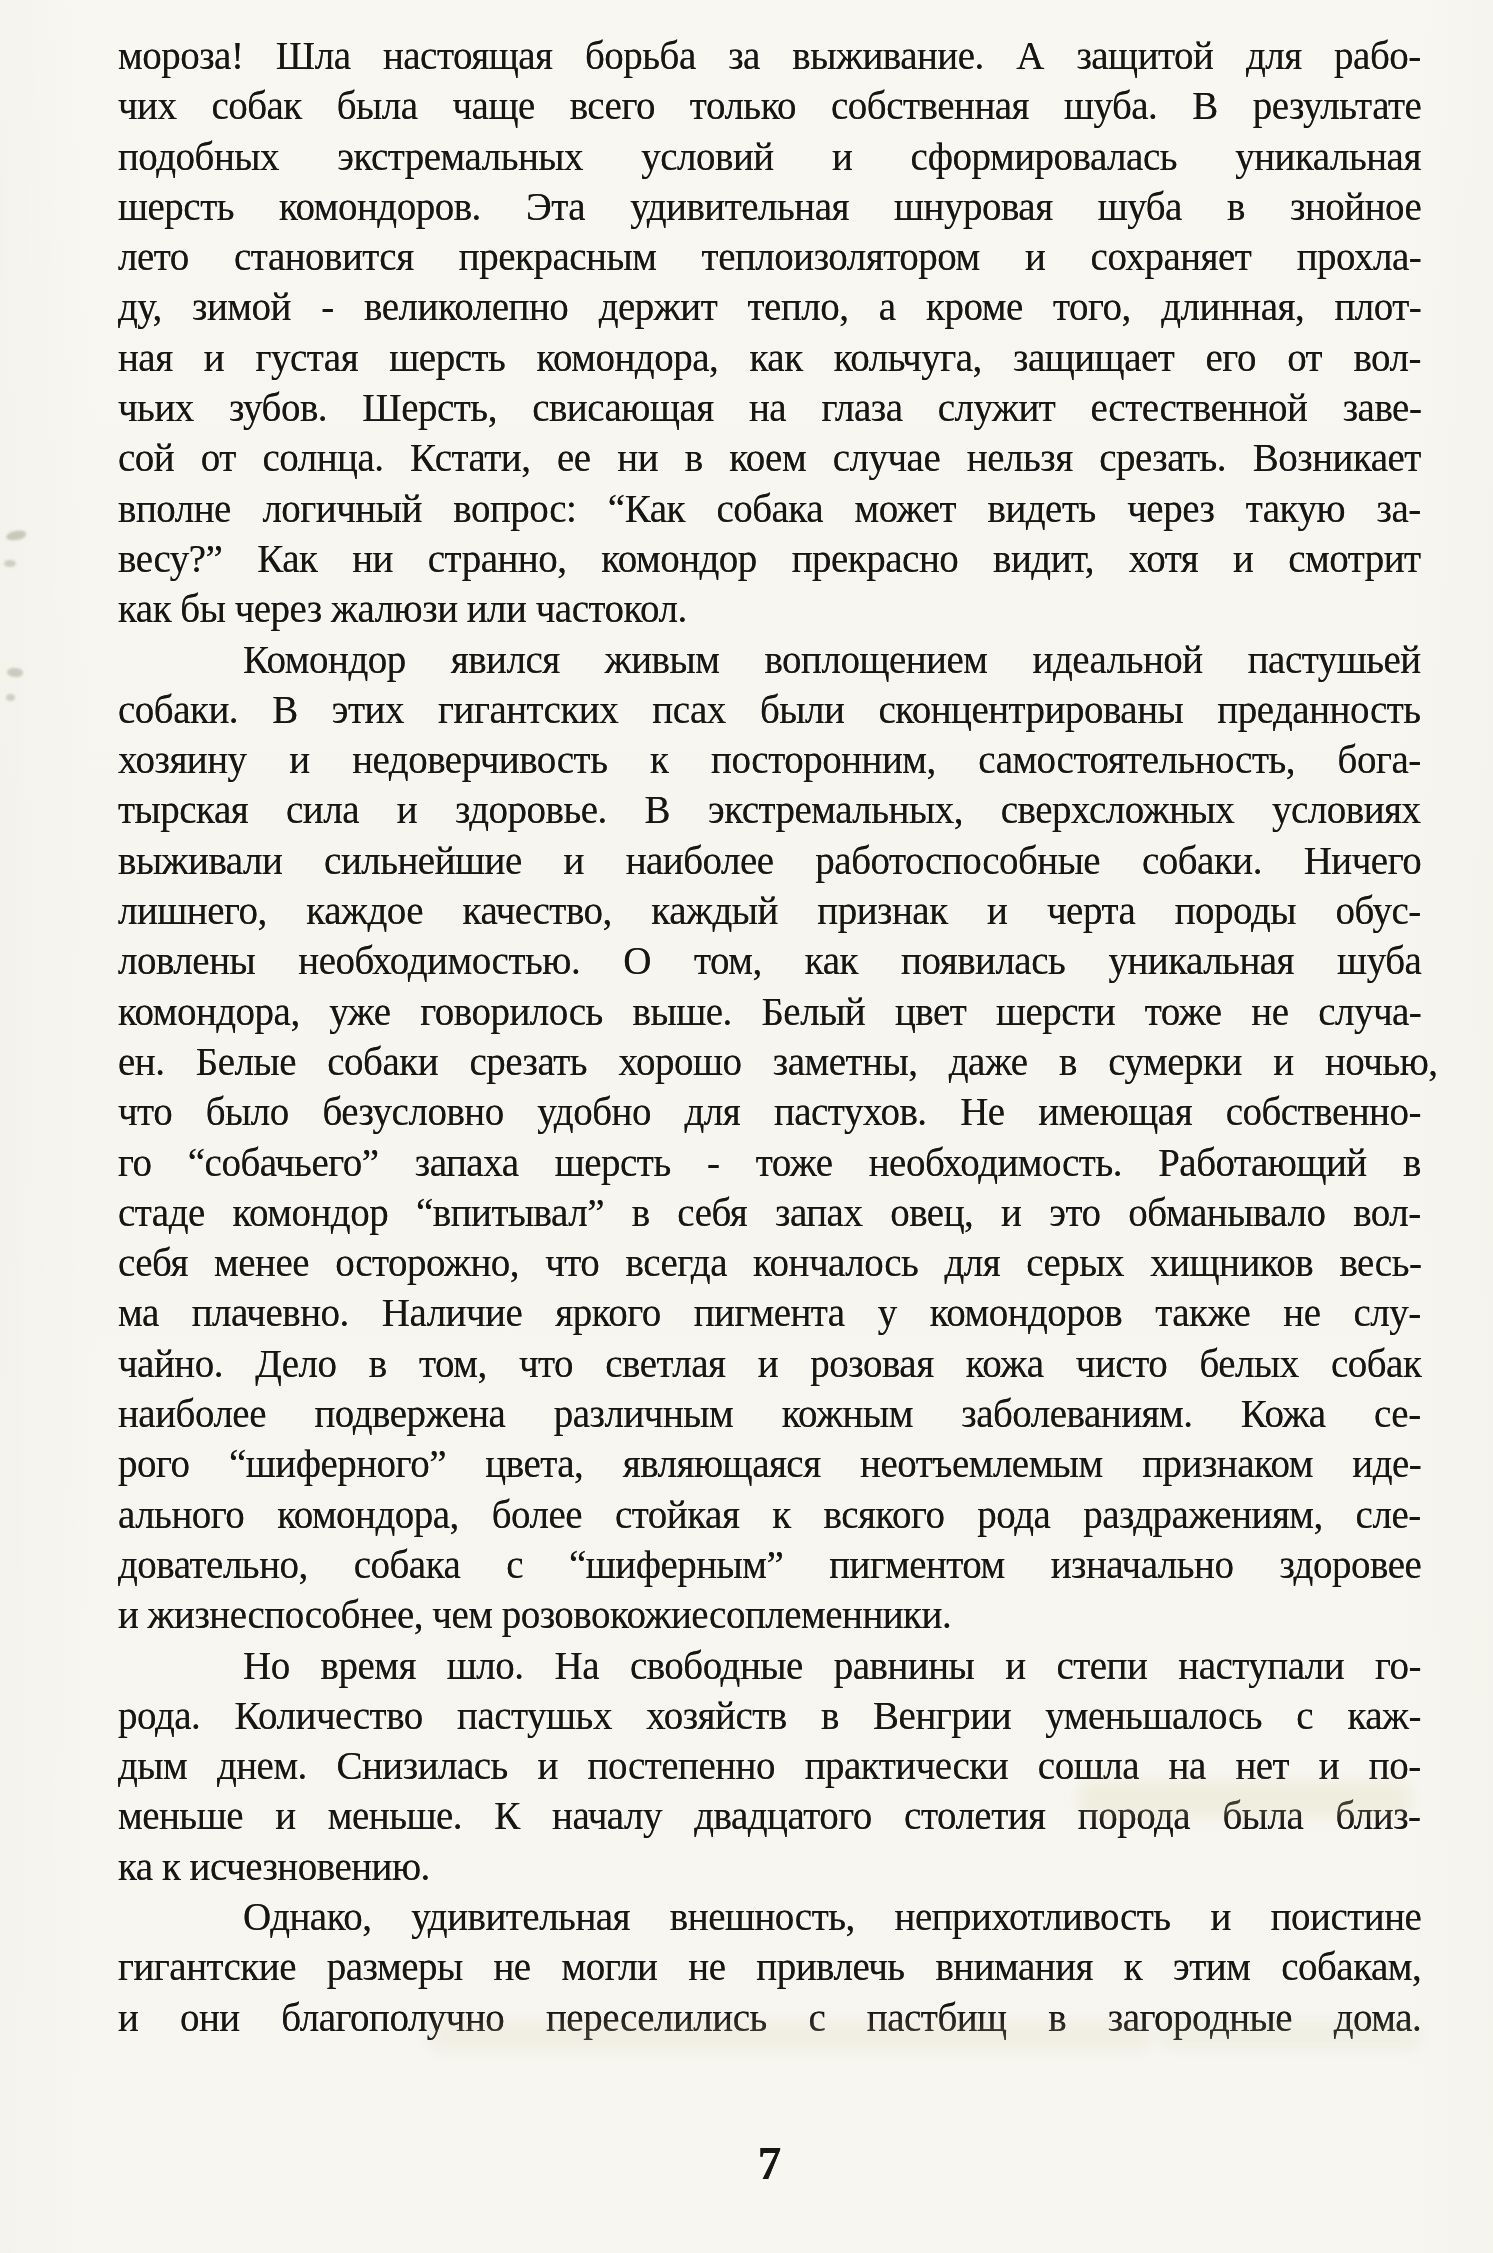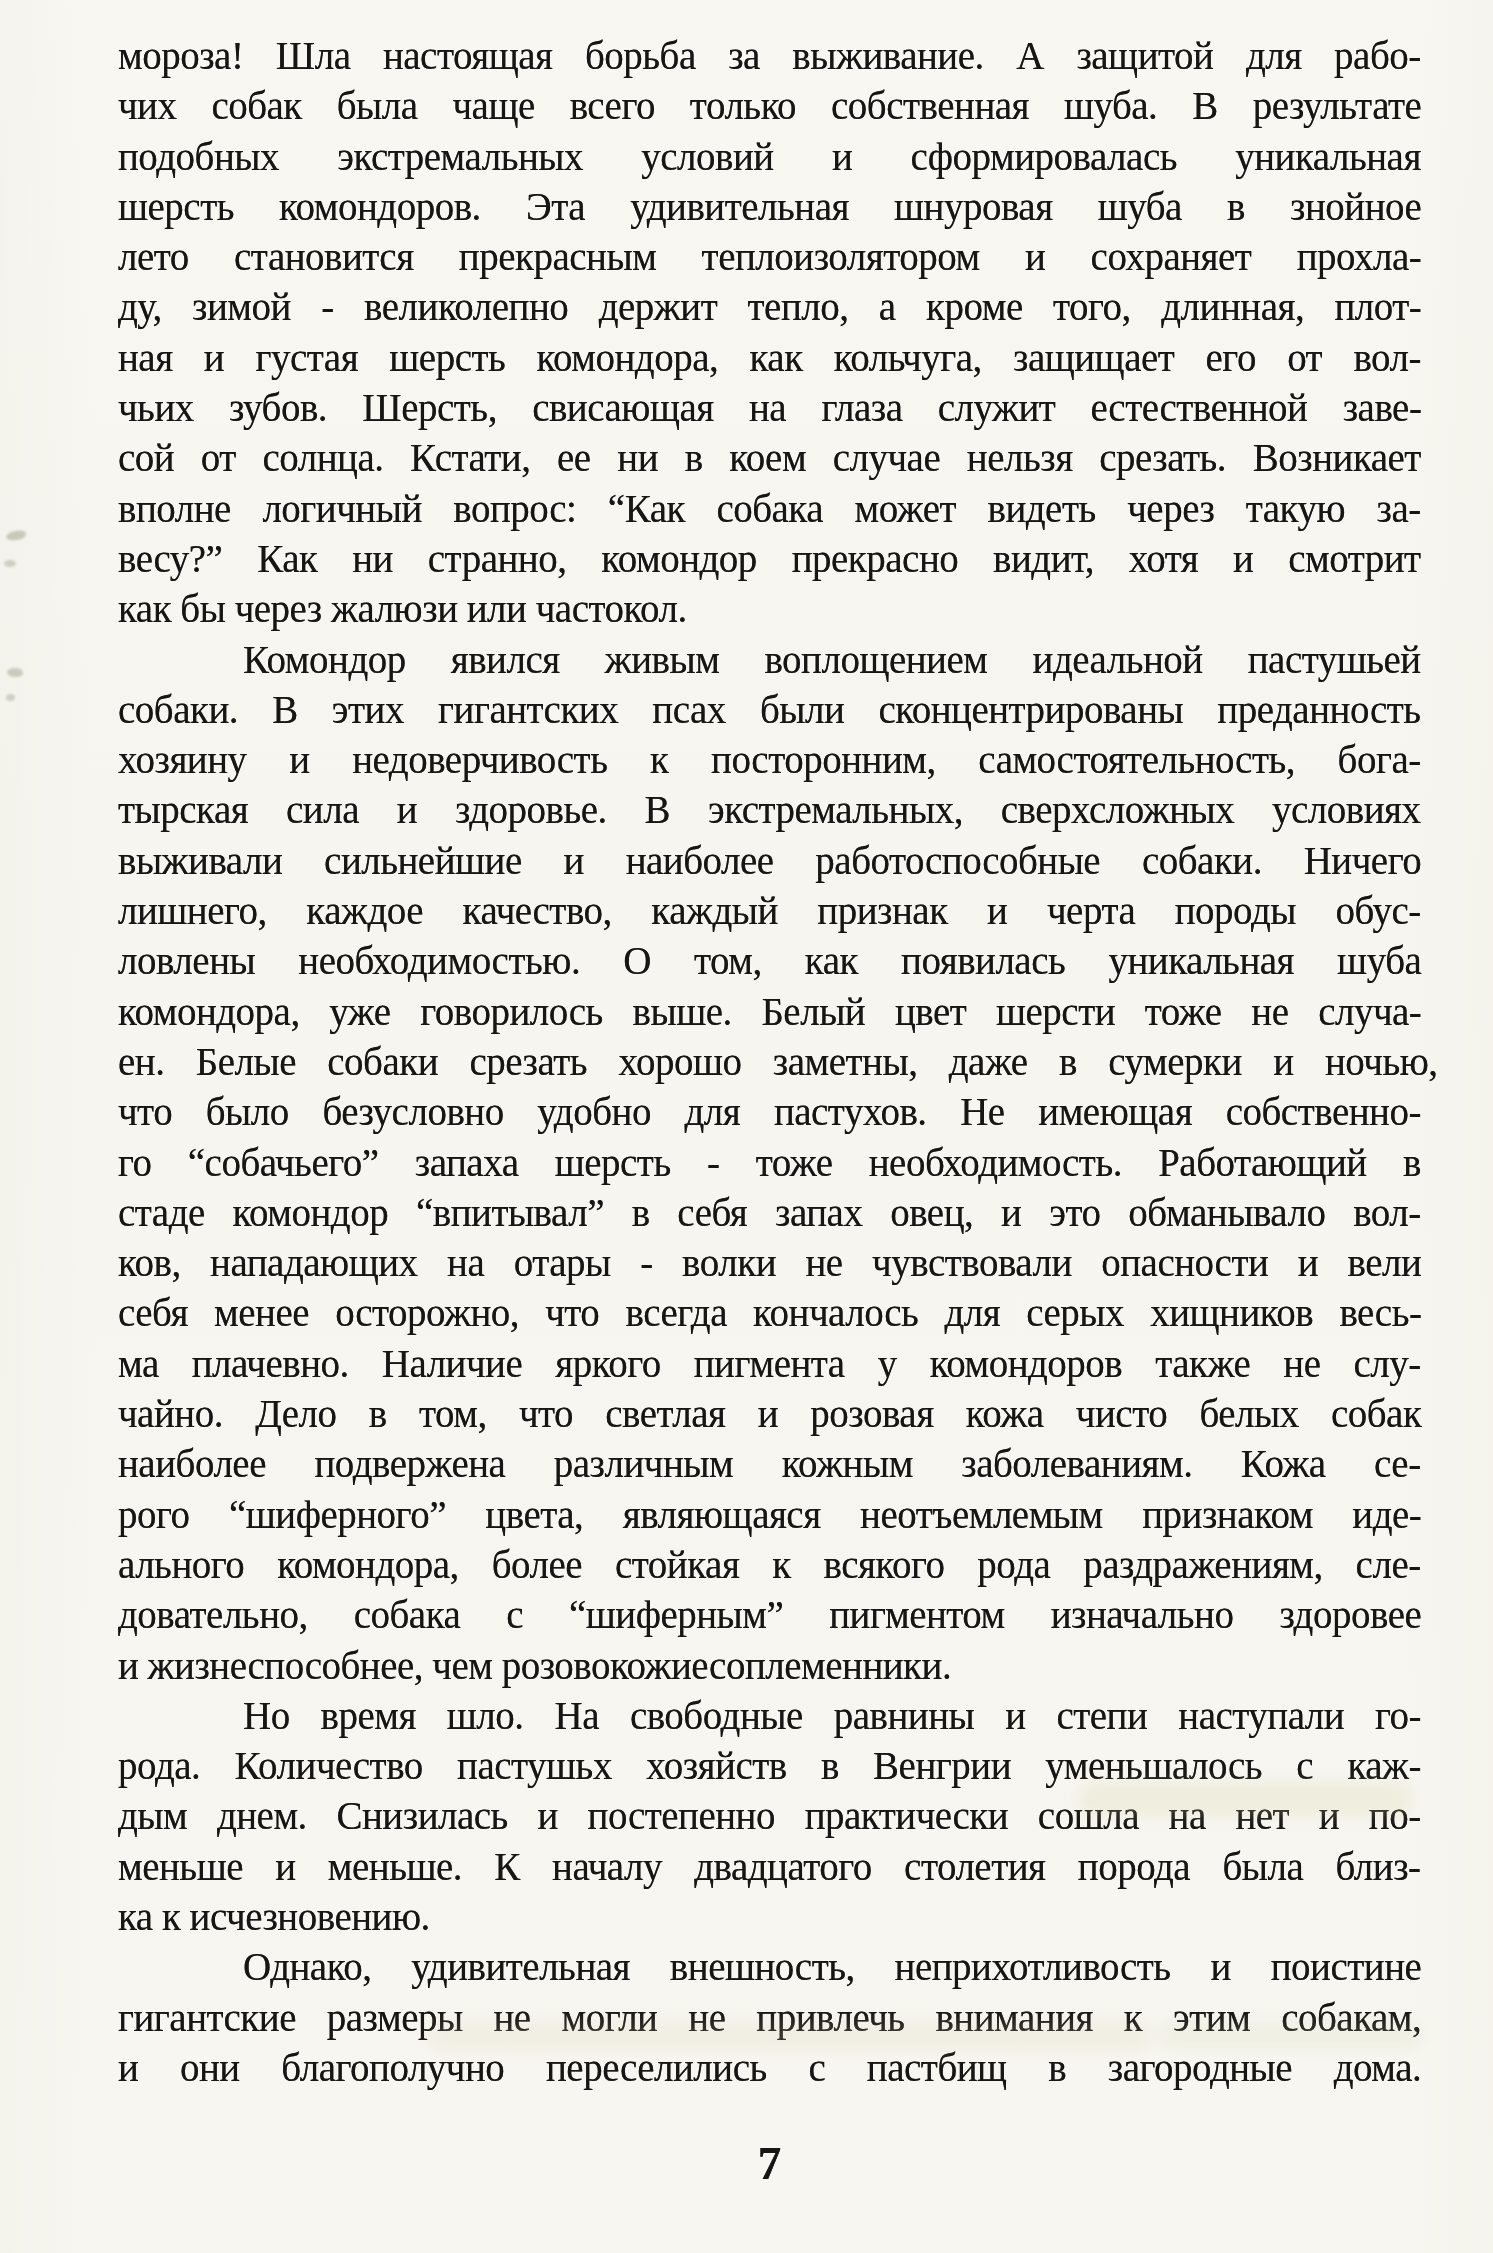--- a/index.html
+++ b/index.html
@@ -81,21 +81,20 @@
       <div class="line"><span style="word-spacing: 33.3333px; text-align: center;">хозяину и недоверчивость к посторонним, самостоятельность, бога-</span></div>
       <div class="line"><span style="word-spacing: 28.5714px;">тырская сила и здоровье. В экстремальных, сверхсложных условиях</span></div>
       <div class="line"><span style="word-spacing: 32.5px;">выживали сильнейшие и наиболее работоспособные собаки. Ничего</span></div>
       <div class="line"><span style="word-spacing: 30.25px;">лишнего, каждое качество, каждый признак и черта породы обус-</span></div>
       <div class="line"><span style="word-spacing: 33.8571px;">ловлены необходимостью. О том, как появилась уникальная шуба</span></div>
       <div class="line"><span style="word-spacing: 20.4444px;">комондора, уже говорилось выше. Белый цвет шерсти тоже не случа-</span></div>
       <div class="line"><span style="word-spacing: 22.1px;">ен. Белые собаки срезать хорошо заметны, даже в сумерки и ночью,</span></div>
       <div class="line"><span style="word-spacing: 24.375px;">что было безусловно удобно для пастухов. Не имеющая собственно-</span></div>
       <div class="line"><span style="word-spacing: 27px;">го “собачьего” запаха шерсть - тоже необходимость. Работающий в</span></div>
       <div class="line"><span style="word-spacing: 18.5px;">стаде комондор “впитывал” в себя запах овец, и это обманывало вол-</span></div>
-      <div class="line"><span style="word-spacing: 20.2px;">ков, нападающих на отары - волки не чувствовали опасности и вели</span></div>
       <div class="line"><span style="word-spacing: 16.8889px; text-align: right;">себя менее осторожно, что всегда кончалось для серых хищников весь-</span></div>
       <div class="line"><span style="word-spacing: 23.7778px;">ма плачевно. Наличие яркого пигмента у комондоров также не слу-</span></div>
       <div class="line"><span style="word-spacing: 23px;">чайно. Дело в том, что светлая и розовая кожа чисто белых собак</span></div>
       <div class="line"><span style="word-spacing: 39.1667px;">наиболее подвержена различным кожным заболеваниям. Кожа се-</span></div>
       <div class="line"><span style="word-spacing: 30.1667px;">рого “шиферного” цвета, являющаяся неотъемлемым признаком иде-</span></div>
       <div class="line"><span style="word-spacing: 23.625px;">ального комондора, более стойкая к всякого рода раздражениям, сле-</span></div>
       <div class="line"><span style="word-spacing: 36.6667px;">довательно, собака с “шиферным” пигментом изначально здоровее</span></div>
       <div class="line"><span>и жизнеспособнее, чем розовокожиесоплеменники.</span></div>
       <div class="line indent"><span style="word-spacing: 21.6667px;">Но время шло. На свободные равнины и степи наступали го-</span></div>
       <div class="line"><span style="word-spacing: 25px;">рода. Количество пастушьх хозяйств в Венгрии уменьшалось с каж-</span></div>

